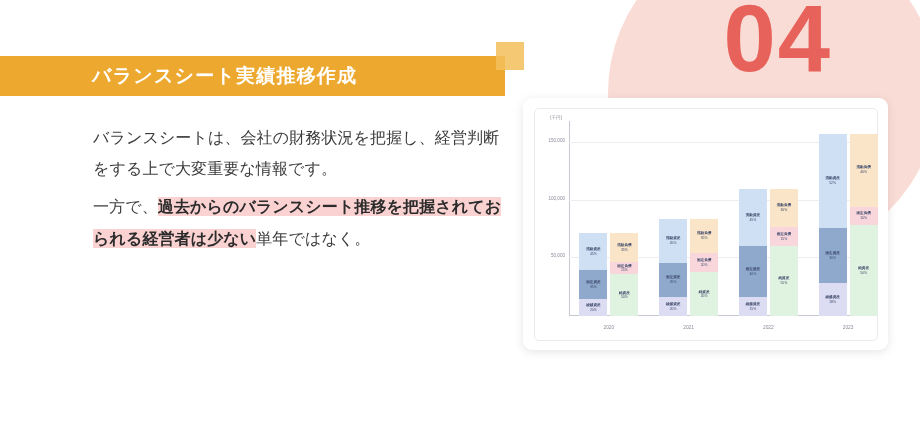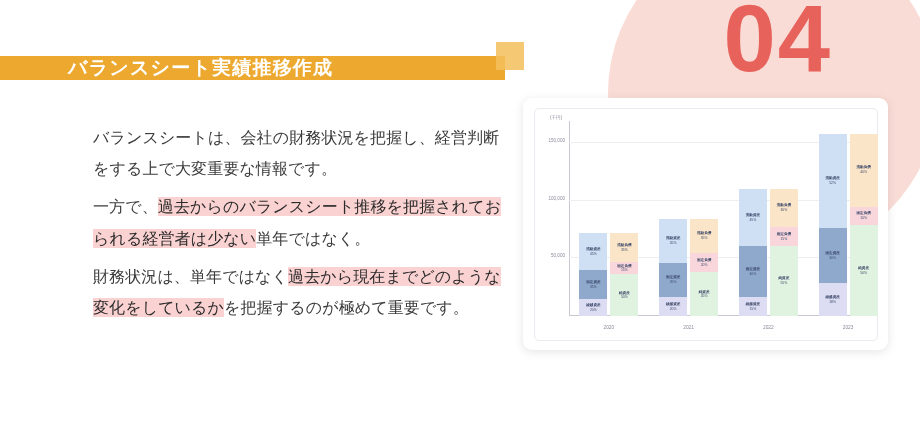--- a/index.html
+++ b/index.html
@@ -31,25 +31,25 @@
     letter-spacing:2px;
     z-index:2;
     line-height:1;
     font-family:"Liberation Sans",sans-serif;
   }
 
   
   .title-wrap{ position:absolute; left:0; top:56px; z-index:3; }
   .title-bar{
     background:#eda92f;
-    height:24px;
+    height:40px;
     width:505px;
     display:flex;
     align-items:center;
-    padding-left:68px;
+    padding-left:92px;
   }
   .title-bar .title-text{
     color:#ffffff;
     font-size:19px;
     font-weight:700;
     letter-spacing:1.2px;
   }
   .title-square{
     position:absolute;
     left:496px; top:-14px;
@@ -67,21 +67,21 @@
   }
   .para{
     font-size:16px;
     line-height:1.95;
     color:#3b3b3b;
     margin-bottom:7px;
     letter-spacing:.1px;
   }
   .hl{
     background:#fbd2d2;
-    font-weight:400;
+    font-weight:700;
     color:#2b2b2b;
     padding:1px 0;
     box-decoration-break:clone;
     -webkit-box-decoration-break:clone;
   }
 
   
   .chart-card{
     position:absolute;
     left:523px; top:98px;
@@ -176,21 +176,20 @@
 <div class="title-wrap">
   <div class="title-square"></div>
   <div class="title-bar">
     <span class="title-text">バランスシート実績推移作成</span>
   </div>
 </div>
 
 <div class="body-copy" id="bodyCopy">
     <div class="para"><span>バランスシートは、会社の財務状況を把握し、経営判断をする上で大変重要な情報です。</span></div>
     <div class="para"><span>一方で、</span><span class="hl">過去からのバランスシート推移を把握されておられる経営者は少ない</span><span>単年ではなく。</span></div>
-    <div class="para"><span>財務状況は、単年ではなく</span><span class="hl">過去から現在までどのような変化をしているか</span><span>を把握するのが極めて重要です。</span></div>
   </div>
 
 <div class="chart-card">
   <div class="chart-inner">
     <div class="unit-label">(千円)</div>
     <div class="plot" id="plot">
       <div class="axis-y"></div>
       <div class="axis-x"></div>
     <div class="gridline" style="bottom: 57.7143px;"></div>
         <div class="ytick" style="bottom: 55.7143px;">50,000</div>

